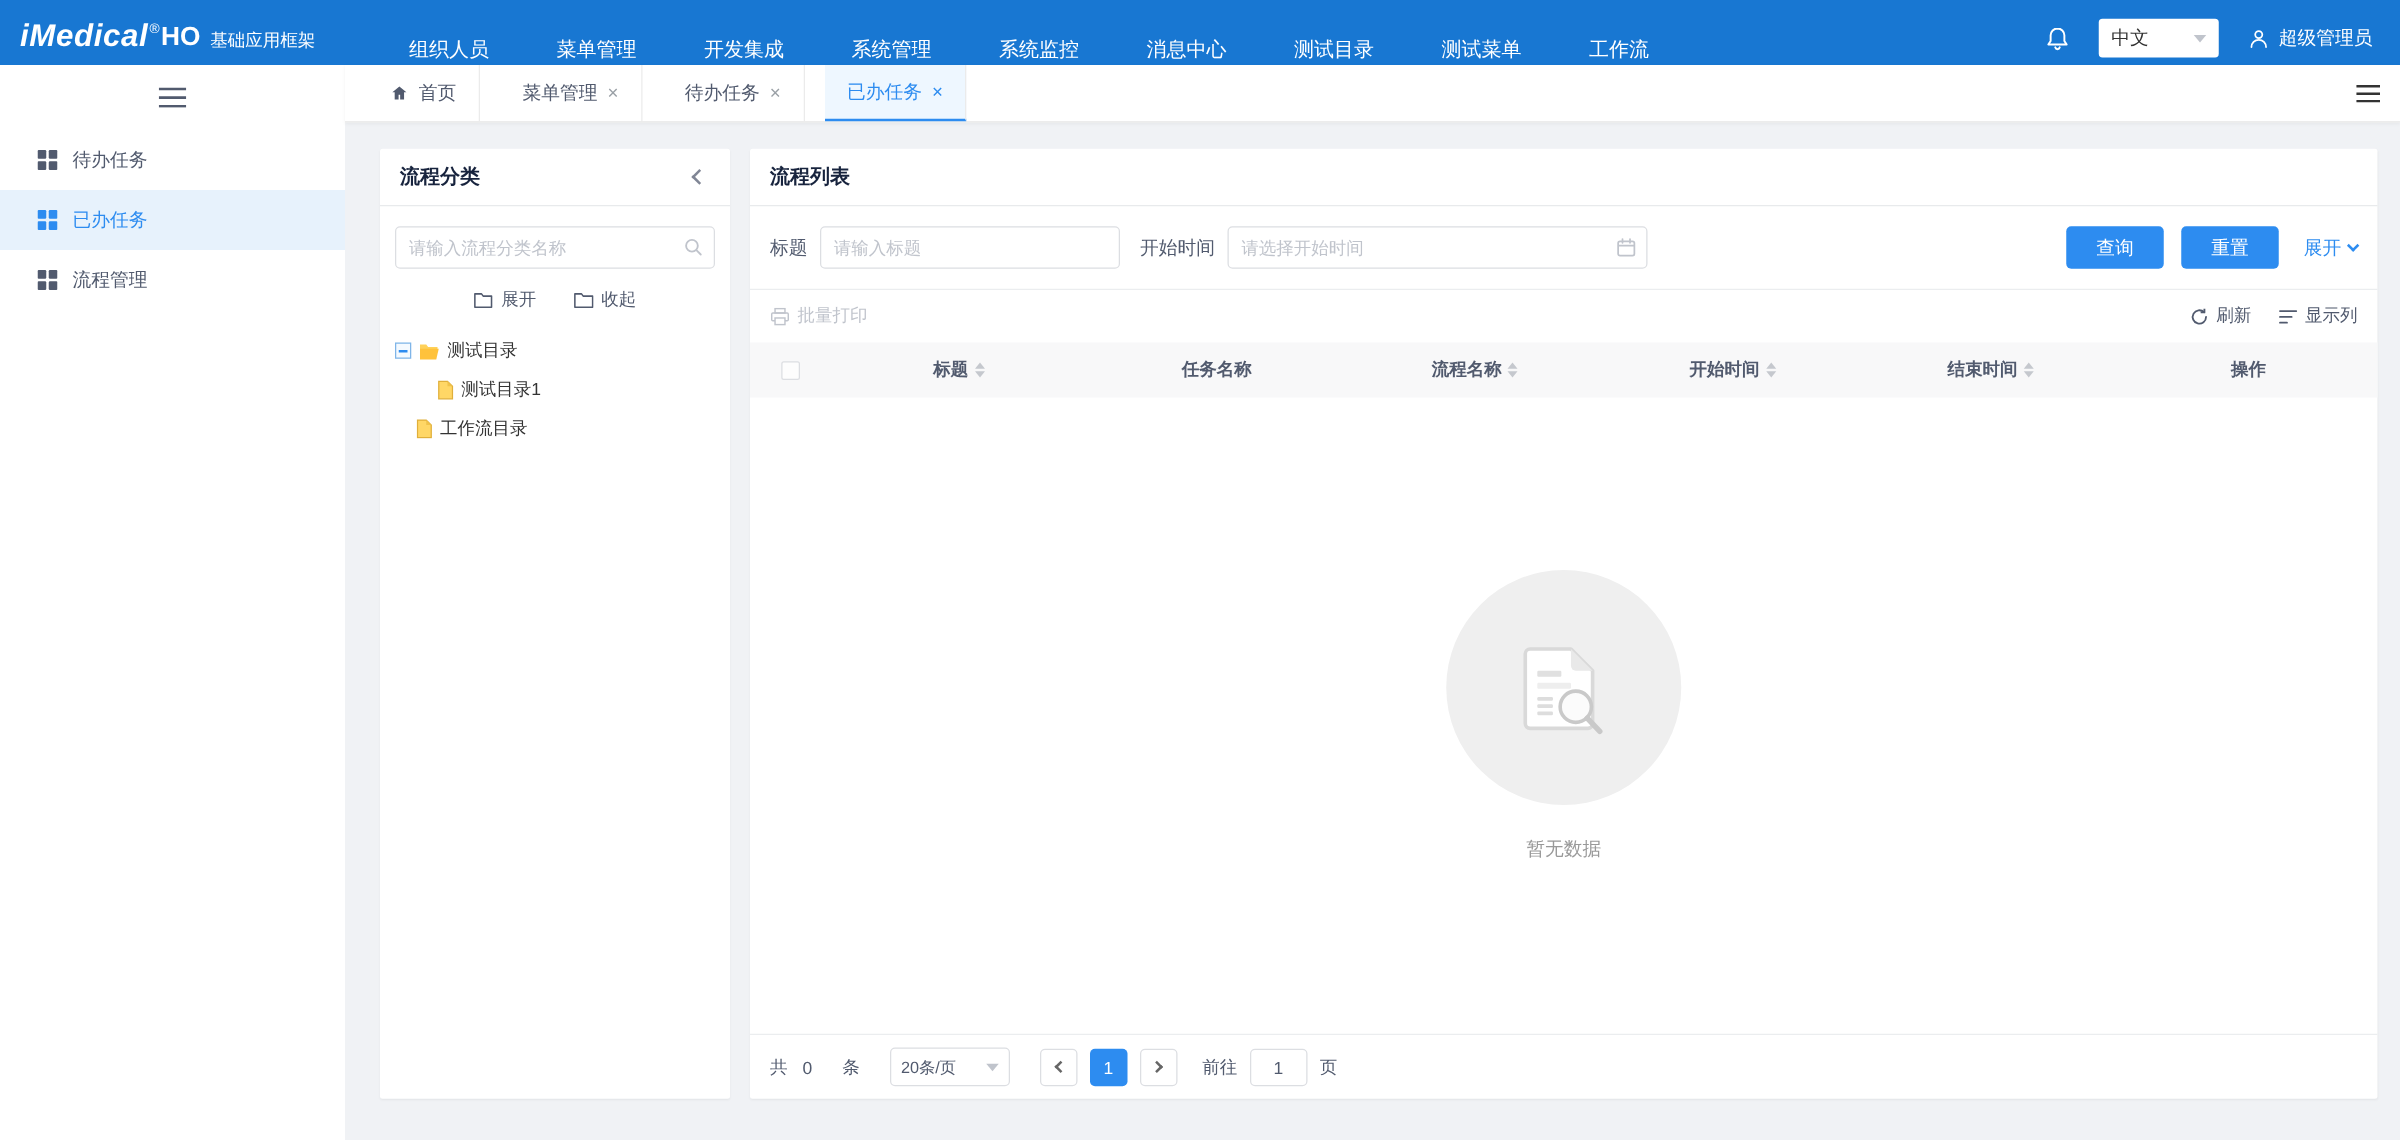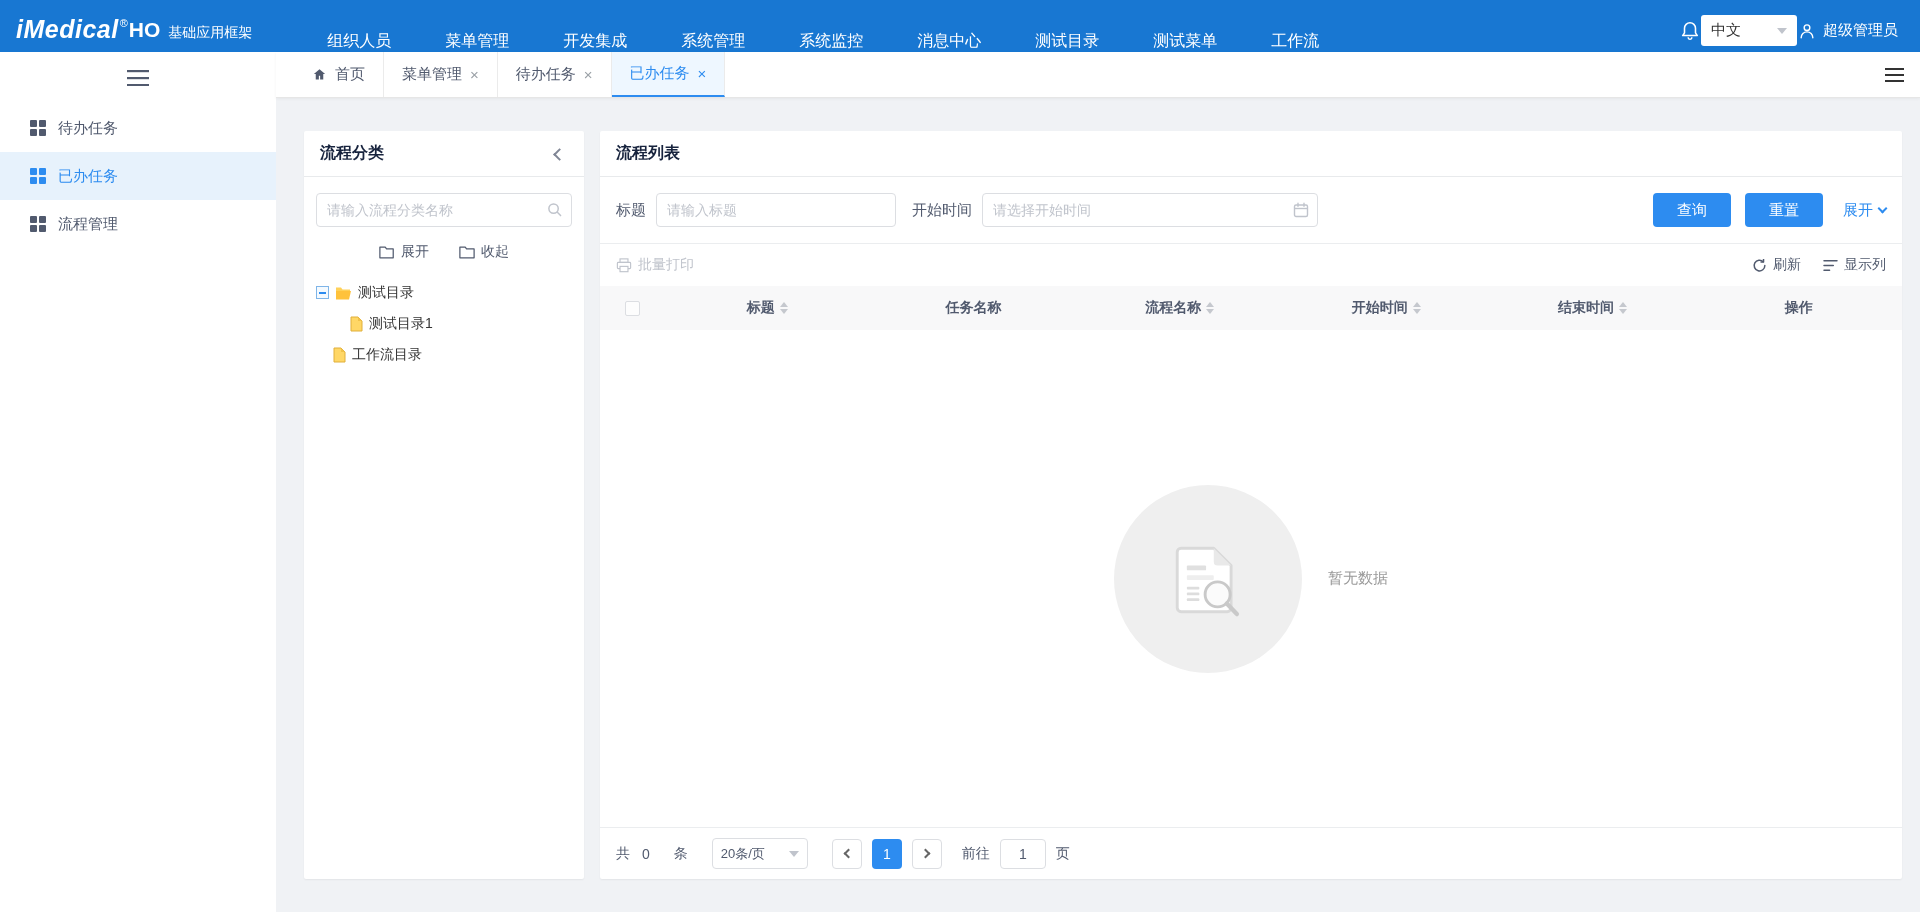--- a/index.html
+++ b/index.html
@@ -10,48 +10,48 @@
   }
   
   .topbar { height:52px; background:#1877d2; display:flex; align-items:flex-start; color:#fff; padding:15px 22px 0 16px; }
   .logo { display:flex; align-items:center; margin-right:48px; white-space:nowrap; }
   .logo-main { font-size:25px; font-weight:bold; font-style:italic; letter-spacing:.5px; }
   .logo-reg { font-size:11px; vertical-align:super; position:relative; top:-7px; margin:0 1px; }
   .logo-ho { font-size:21px; font-weight:bold; }
   .logo-sub { font-size:14px; margin-left:8px; position:relative; top:3px; }
   .nav { display:flex; flex:1; }
   .nav-item { padding:0 27px; line-height:52px; font-size:16px; cursor:pointer; }
-  .topbar-right { display:flex; align-items:center; }
+  .topbar-right { display:flex; align-items:center; gap:22px; }
   .icon-btn { display:flex; align-items:center; cursor:pointer; }
   .lang-select { background:#fff; color:#333; width:96px; height:31px; border-radius:3px; display:flex; align-items:center; padding:0 10px; cursor:pointer; font-size:15px; }
   .lang-select .caret { margin-left:auto; }
   .caret { width:0; height:0; border-left:5px solid transparent; border-right:5px solid transparent; border-top:6px solid #c0c4cc; }
   .user { display:flex; align-items:center; gap:6px; cursor:pointer; font-size:15px; }
 
   
   .main { display:flex; height:860px; }
   .sidebar { width:276px; background:#fff; flex-shrink:0; }
   .sidebar-toggle { height:52px; display:flex; align-items:center; justify-content:center; cursor:pointer; }
   .menu-item { height:48px; display:flex; align-items:center; gap:12px; padding-left:30px; font-size:15px; color:#515a6e; cursor:pointer; }
   .menu-item.active { background:#e7f2fc; color:#2d8cf0; }
   .menu-item svg { flex-shrink:0; }
 
   .content { flex:1; display:flex; flex-direction:column; min-width:0; }
 
   
-  .tabbar { height:46px; background:#fff; display:flex; align-items:stretch; padding-left:18px; border-bottom:1px solid #e6e6e6; box-shadow:0 1px 3px rgba(0,0,0,.05); }
+  .tabbar { height:46px; background:#fff; display:flex; align-items:stretch; padding-left:18px; border-bottom:1px solid #e6e6e6; box-shadow:0 1px 3px rgba(0,0,0,.05);gap:16px; }
   .tab { display:flex; align-items:center; gap:8px; padding:0 18px; border-right:1px solid #ebebeb; font-size:15px; color:#515a6e; cursor:pointer; white-space:nowrap; }
   .tab.active { color:#2d8cf0; background:#eef7ff; border-bottom:2px solid #2d8cf0; }
   .tab-close { font-size:15px; color:#9aa0a6; line-height:1; cursor:pointer; }
   .tab.active .tab-close { color:#2d8cf0; }
   .tabbar-menu { margin-left:auto; width:52px; display:flex; align-items:center; justify-content:center; cursor:pointer; }
 
   
   .workspace { flex:1; display:flex; gap:16px; padding:21px 18px 33px 28px; min-height:0; }
-  .panel { background:#fff; border-radius:2px; box-shadow:0 1px 2px rgba(0,0,0,.06); display:flex; flex-direction:column;margin-top:12px; }
+  .panel { background:#fff; border-radius:2px; box-shadow:0 1px 2px rgba(0,0,0,.06); display:flex; flex-direction:column; }
   .panel-header { height:46px; flex-shrink:0; display:flex; align-items:center; justify-content:space-between; padding:0 16px; border-bottom:1px solid #e8eaec; }
   .panel-title { font-size:16px; font-weight:bold; color:#17233d; }
   .chev { width:9px; height:9px; border-left:2px solid #808695; border-bottom:2px solid #808695; display:inline-block; }
   .chev-left { transform:rotate(45deg); cursor:pointer; }
   .chev-sm { width:7px; height:7px; border-color:#2d8cf0; transform:rotate(-45deg); position:relative; top:-2px; }
   .chevron-left-box { cursor:pointer; padding:4px; }
 
   
   .category-panel { width:280px; flex-shrink:0; }
   .category-body { padding:16px 12px; }
@@ -89,21 +89,21 @@
 
   .thead { height:44px; background:#f8f8f9; display:flex; align-items:center; flex-shrink:0; font-size:14px; font-weight:bold; color:#515a6e; }
   .th-check { width:64px; display:flex; justify-content:center; }
   .checkbox { width:15px; height:15px; border:1px solid #dcdee2; border-radius:2px; background:#fdfdfd; cursor:pointer; }
   .th { flex:1; display:flex; align-items:center; justify-content:center; gap:5px; }
   .sort { display:inline-flex; flex-direction:column; gap:2px; cursor:pointer; }
   .sort i { display:block; width:0; height:0; border-left:4px solid transparent; border-right:4px solid transparent; }
   .sort .up { border-bottom:5px solid #c5c8ce; }
   .sort .down { border-top:5px solid #c5c8ce; }
 
-  .empty-area { flex:1; display:flex; flex-direction:row; align-items:center; justify-content:center; gap:26px; min-height:0; }
+  .empty-area { flex:1; display:flex; flex-direction:column; align-items:center; justify-content:center; gap:26px; min-height:0; }
   .empty-circle { width:188px; height:188px; border-radius:50%; background:#efefef; display:flex; align-items:center; justify-content:center; }
   .empty-text { font-size:15px; color:#999; }
 
   .pagination { height:52px; border-top:1px solid #ebedef; display:flex; align-items:center; padding:0 16px; gap:10px; font-size:14px; color:#515a6e; flex-shrink:0; }
   .pg-total-num { margin:0 14px 0 2px; }
   .pg-size { width:96px; height:31px; border:1px solid #dcdee2; border-radius:4px; display:flex; align-items:center; padding:0 8px; font-size:13px; cursor:pointer; margin:0 14px; }
   .pg-size .caret { margin-left:auto; }
   .pg-btn { width:30px; height:30px; border:1px solid #dcdee2; border-radius:4px; background:#fff; display:flex; align-items:center; justify-content:center; cursor:pointer; }
   .pg-chev { width:7px; height:7px; border-left:2px solid #666; border-bottom:2px solid #666; }
   .pg-prev .pg-chev { transform:rotate(45deg); margin-left:3px; }

